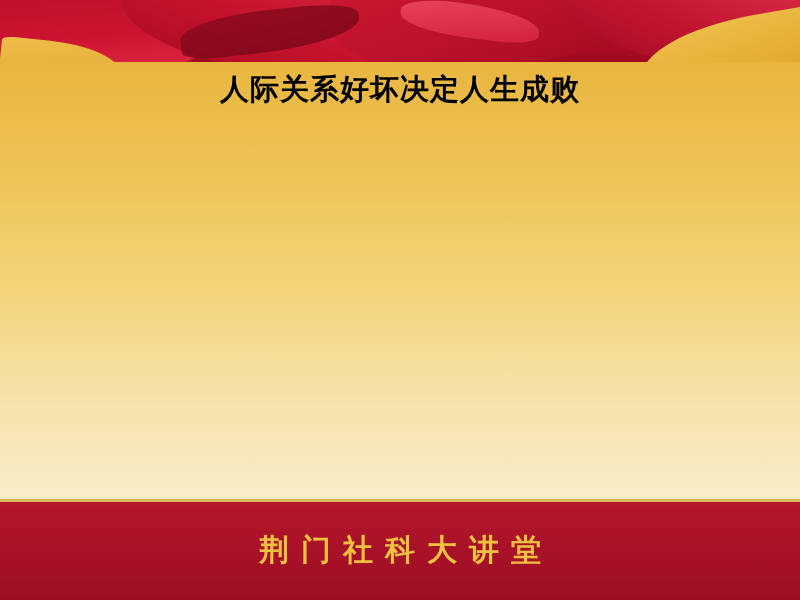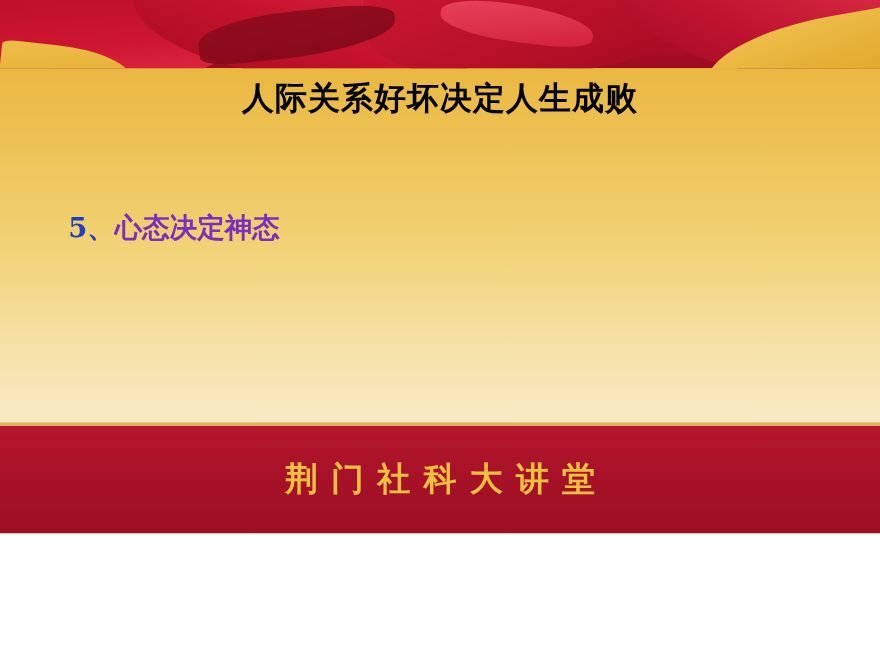--- a/index.html
+++ b/index.html
@@ -10,21 +10,21 @@
     width: 800px;
     height: 600px;
     background: #ffffff;
     font-family: "DejaVu Sans", sans-serif;
     overflow: hidden;
   }
 
   .slide {
     position: relative;
     width: 800px;
-    height: 485px;
+    height: 600px;
     overflow: hidden;
     background: linear-gradient(180deg,
         #e8b23a 0%,
         #e9b43c 8%,
         #edc355 28%,
         #f2d47a 48%,
         #f5dfa0 62%,
         #f7e7bb 74%,
         #f8ecca 84%,
         #f9f0d8 92%,
@@ -192,22 +192,19 @@
     <div class="rb-shape rb3"></div>
     <div class="rb-shape rb4"></div>
     <div class="rb-dark"></div>
     <div class="rb-light"></div>
     <div class="rb-gold1"></div>
     <div class="rb-gold2"></div>
   </div>
 
   <div class="title">人际关系好坏决定人生成败</div>
 
-  <div class="subheading">
-    <span class="num">5、</span><span>心态决定神态</span>
-  </div>
 
 
   <div class="bottom-band">
     <div class="footer-text">荆门社科大讲堂</div>
   </div>
 
 </div>
 
 </body></html>

